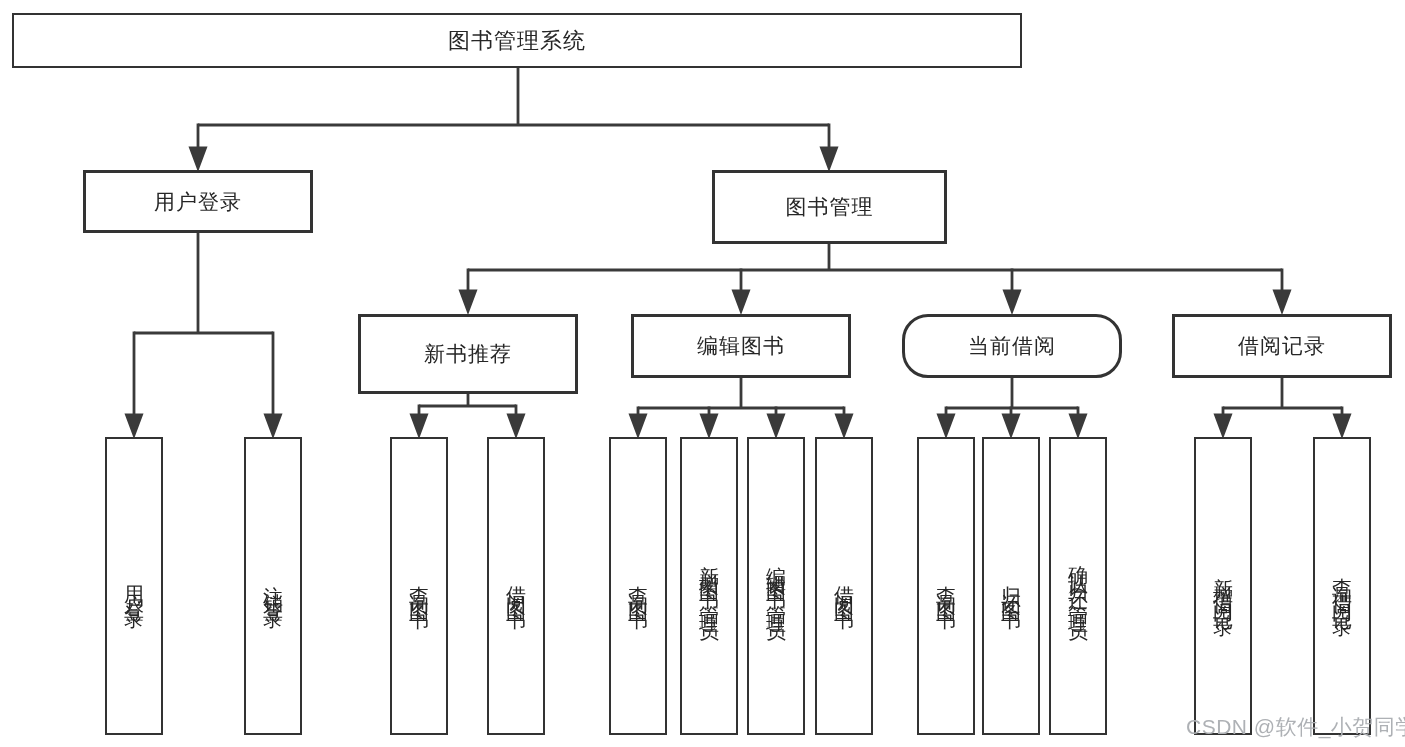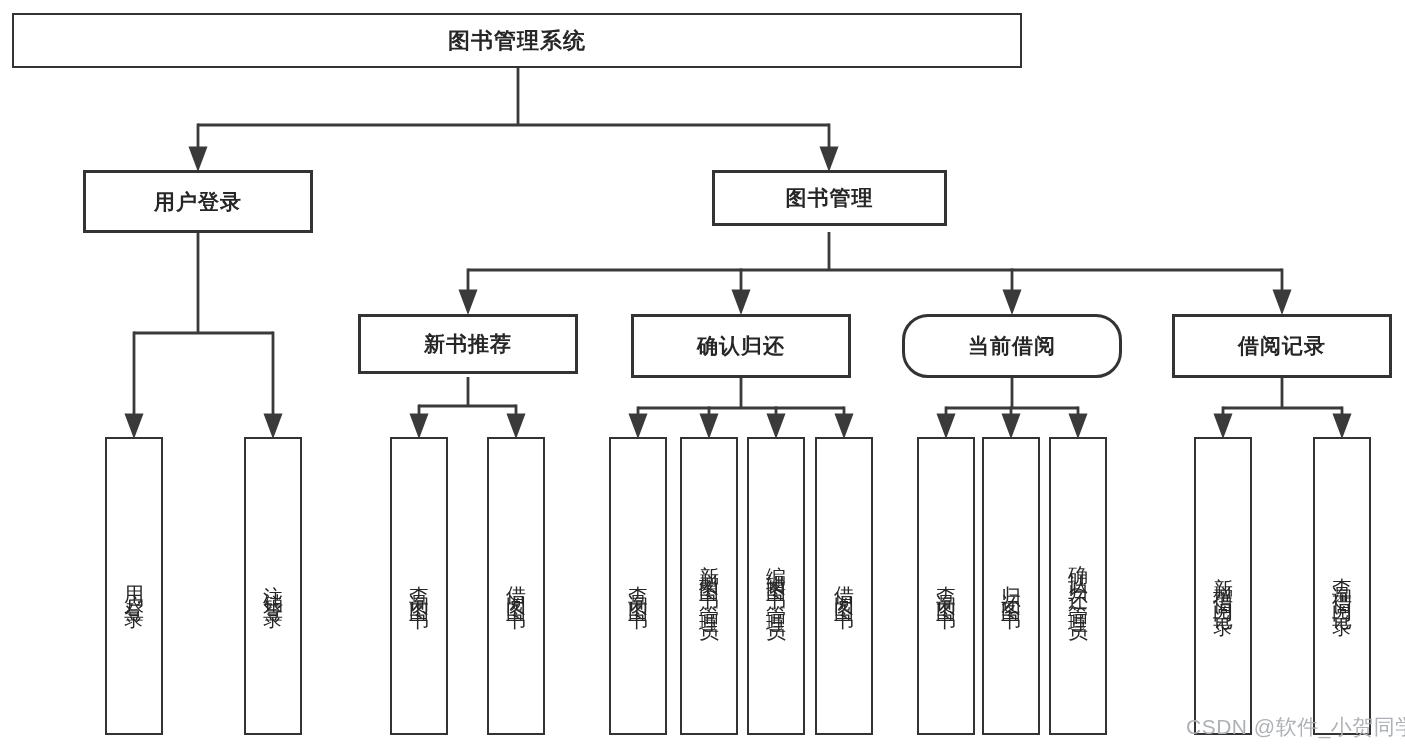--- a/index.html
+++ b/index.html
@@ -8,21 +8,21 @@
     width:1405px;height:747px;
     background:#ffffff;
     font-family:"Liberation Sans","DejaVu Sans",sans-serif;
     overflow:hidden;
   }
   #wires{position:absolute;left:0;top:0;z-index:1;}
   .hnode{
     position:absolute;z-index:2;box-sizing:border-box;
     border:3px solid #333333;background:#ffffff;
     display:flex;align-items:center;justify-content:center;
-    font-size:21px;color:#262626;letter-spacing:1px;font-weight:bold;
+    font-size:21px;color:#262626;letter-spacing:1px;
   }
   .root{border-width:2px;font-size:22px;}
   .vnode{
     position:absolute;z-index:2;box-sizing:border-box;
     border:2.5px solid #333333;background:#ffffff;
     display:flex;align-items:center;justify-content:center;
   }
   .vtext{
     writing-mode:vertical-rl;text-orientation:mixed;
     font-size:20px;color:#262626;letter-spacing:8px;line-height:1.15;
@@ -111,24 +111,24 @@
         <line x1="1342" y1="406.5" x2="1342" y2="419"></line>
         <polygon points="1215.5,415 1230.5,415 1223,435"></polygon>
         <polygon points="1334.5,415 1349.5,415 1342,435"></polygon>
       </g>
     </g>
   </svg>
 
   <div class="hnode root" style="left:12px;top:13px;width:1010px;height:55px;">图书管理系统</div>
 
   <div class="hnode" style="left:83px;top:170px;width:230px;height:63px;">用户登录</div>
-  <div class="hnode" style="left:712px;top:170px;width:235px;height:56px;">图书管理</div>
+  <div class="hnode" style="left:712px;top:170px;width:235px;height:74px;">图书管理</div>
 
-  <div class="hnode" style="left:358px;top:314px;width:220px;height:60px;">新书推荐</div>
-  <div class="hnode" style="left:631px;top:314px;width:220px;height:64px;">确认归还</div>
+  <div class="hnode" style="left:358px;top:314px;width:220px;height:80px;">新书推荐</div>
+  <div class="hnode" style="left:631px;top:314px;width:220px;height:64px;">编辑图书</div>
   <div class="hnode" style="left:902px;top:314px;width:220px;height:64px;border-radius:26px;">当前借阅</div>
   <div class="hnode" style="left:1172px;top:314px;width:220px;height:64px;">借阅记录</div>
 
   <div class="vnode" style="left:105px;top:437px;width:58px;height:298px;">
     <span class="vtext">用户登录</span>
   </div>
   <div class="vnode" style="left:244px;top:437px;width:58px;height:298px;">
     <span class="vtext">注销登录</span>
   </div>
 

